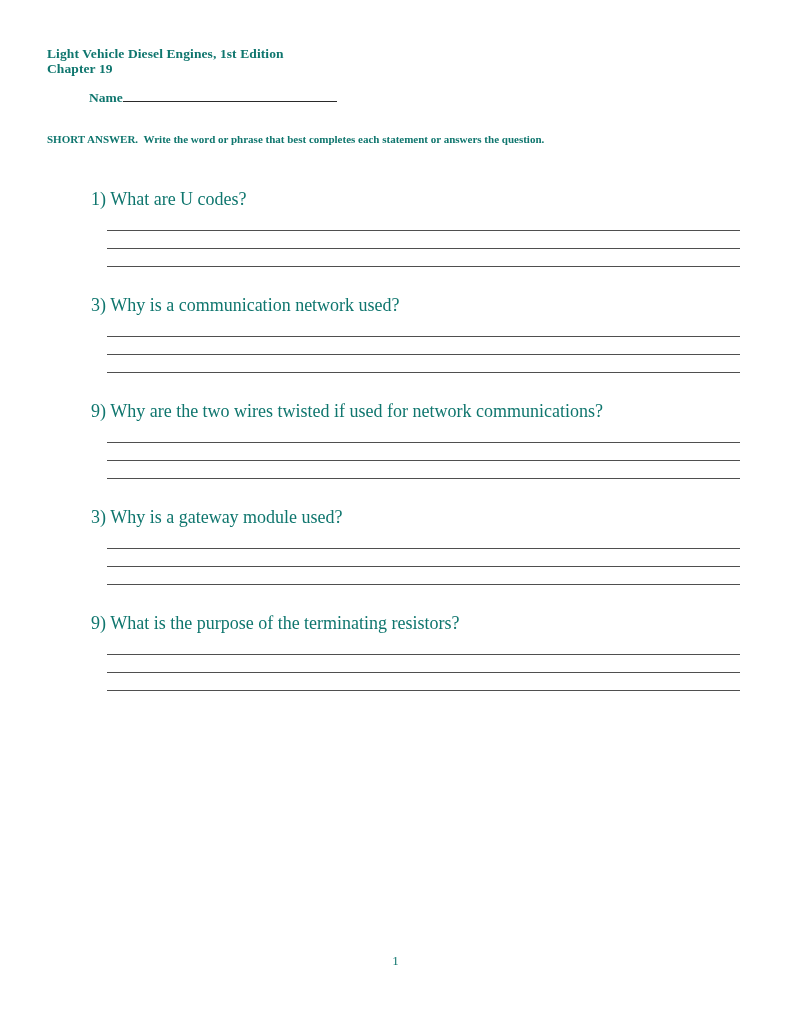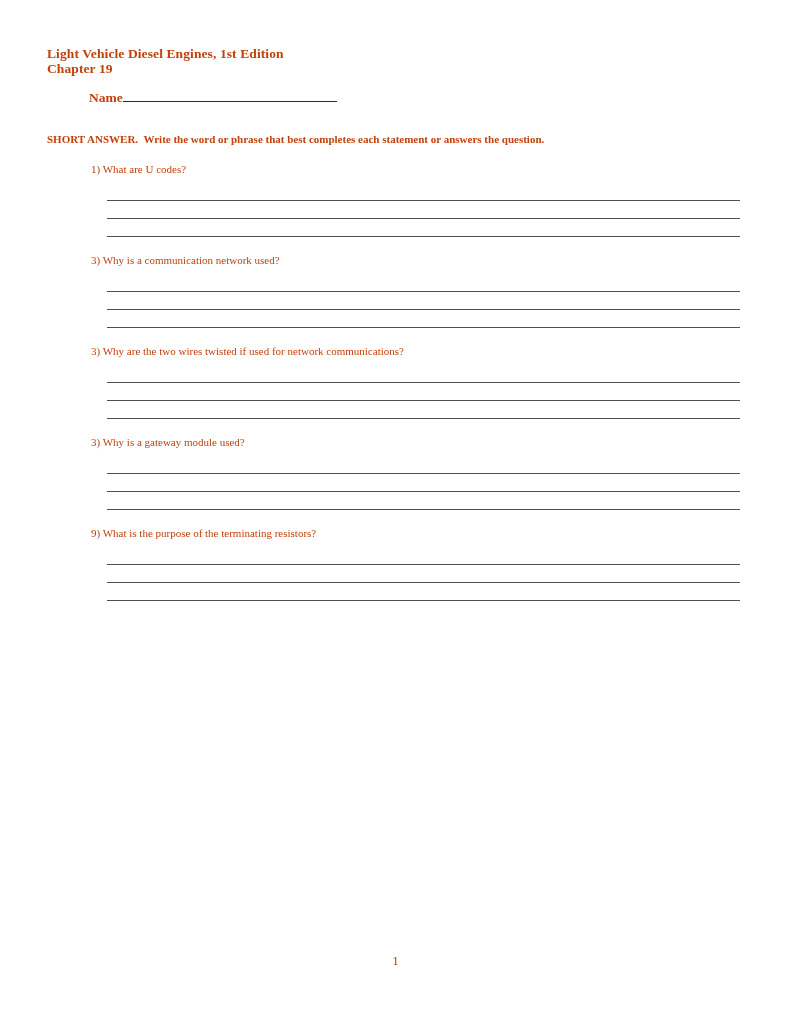--- a/index.html
+++ b/index.html
@@ -6,21 +6,21 @@
     margin: 0;
     padding: 0;
     background: #ffffff;
   }
   .page {
     position: relative;
     width: 791px;
     height: 1024px;
     background: #ffffff;
     font-family: "Liberation Serif", serif;
-    color: #c2410c;
+    color: #0f766e;
     overflow: hidden;
   }
   .doc-header {
     position: absolute;
     top: 47px;
     left: 47px;
     font-weight: bold;
     font-size: 13.5px;
     line-height: 14.5px;
     letter-spacing: 0.1px;
@@ -51,23 +51,24 @@
   .questions {
     position: absolute;
     top: 161px;
     left: 91px;
     right: 51px;
   }
   .question-block {
     margin-bottom: 15px;
   }
   .question-label {
-    font-size: 11px;
+    font-size: 18px;
     height: 16px;
     line-height: 16px;
+    margin-top: 30px;
   }
   .answer-lines {
     margin-left: 16px;
     margin-top: 6px;
   }
   .answer-line {
     height: 17px;
     border-bottom: 1px solid #4f4f4f;
   }
   .page-number {
@@ -108,21 +109,21 @@
   <div class="question-block">
     <div class="question-label">3) Why is a communication network used?</div>
     <div class="answer-lines">
           <div class="answer-line"></div>
           <div class="answer-line"></div>
           <div class="answer-line"></div>
         </div>
   </div>
 
   <div class="question-block">
-    <div class="question-label">3) Why are the two wires twisted if used for network communications?</div>
+    <div class="question-label">9) Why are the two wires twisted if used for network communications?</div>
     <div class="answer-lines">
           <div class="answer-line"></div>
           <div class="answer-line"></div>
           <div class="answer-line"></div>
         </div>
   </div>
 
   <div class="question-block">
     <div class="question-label">3) Why is a gateway module used?</div>
     <div class="answer-lines">

